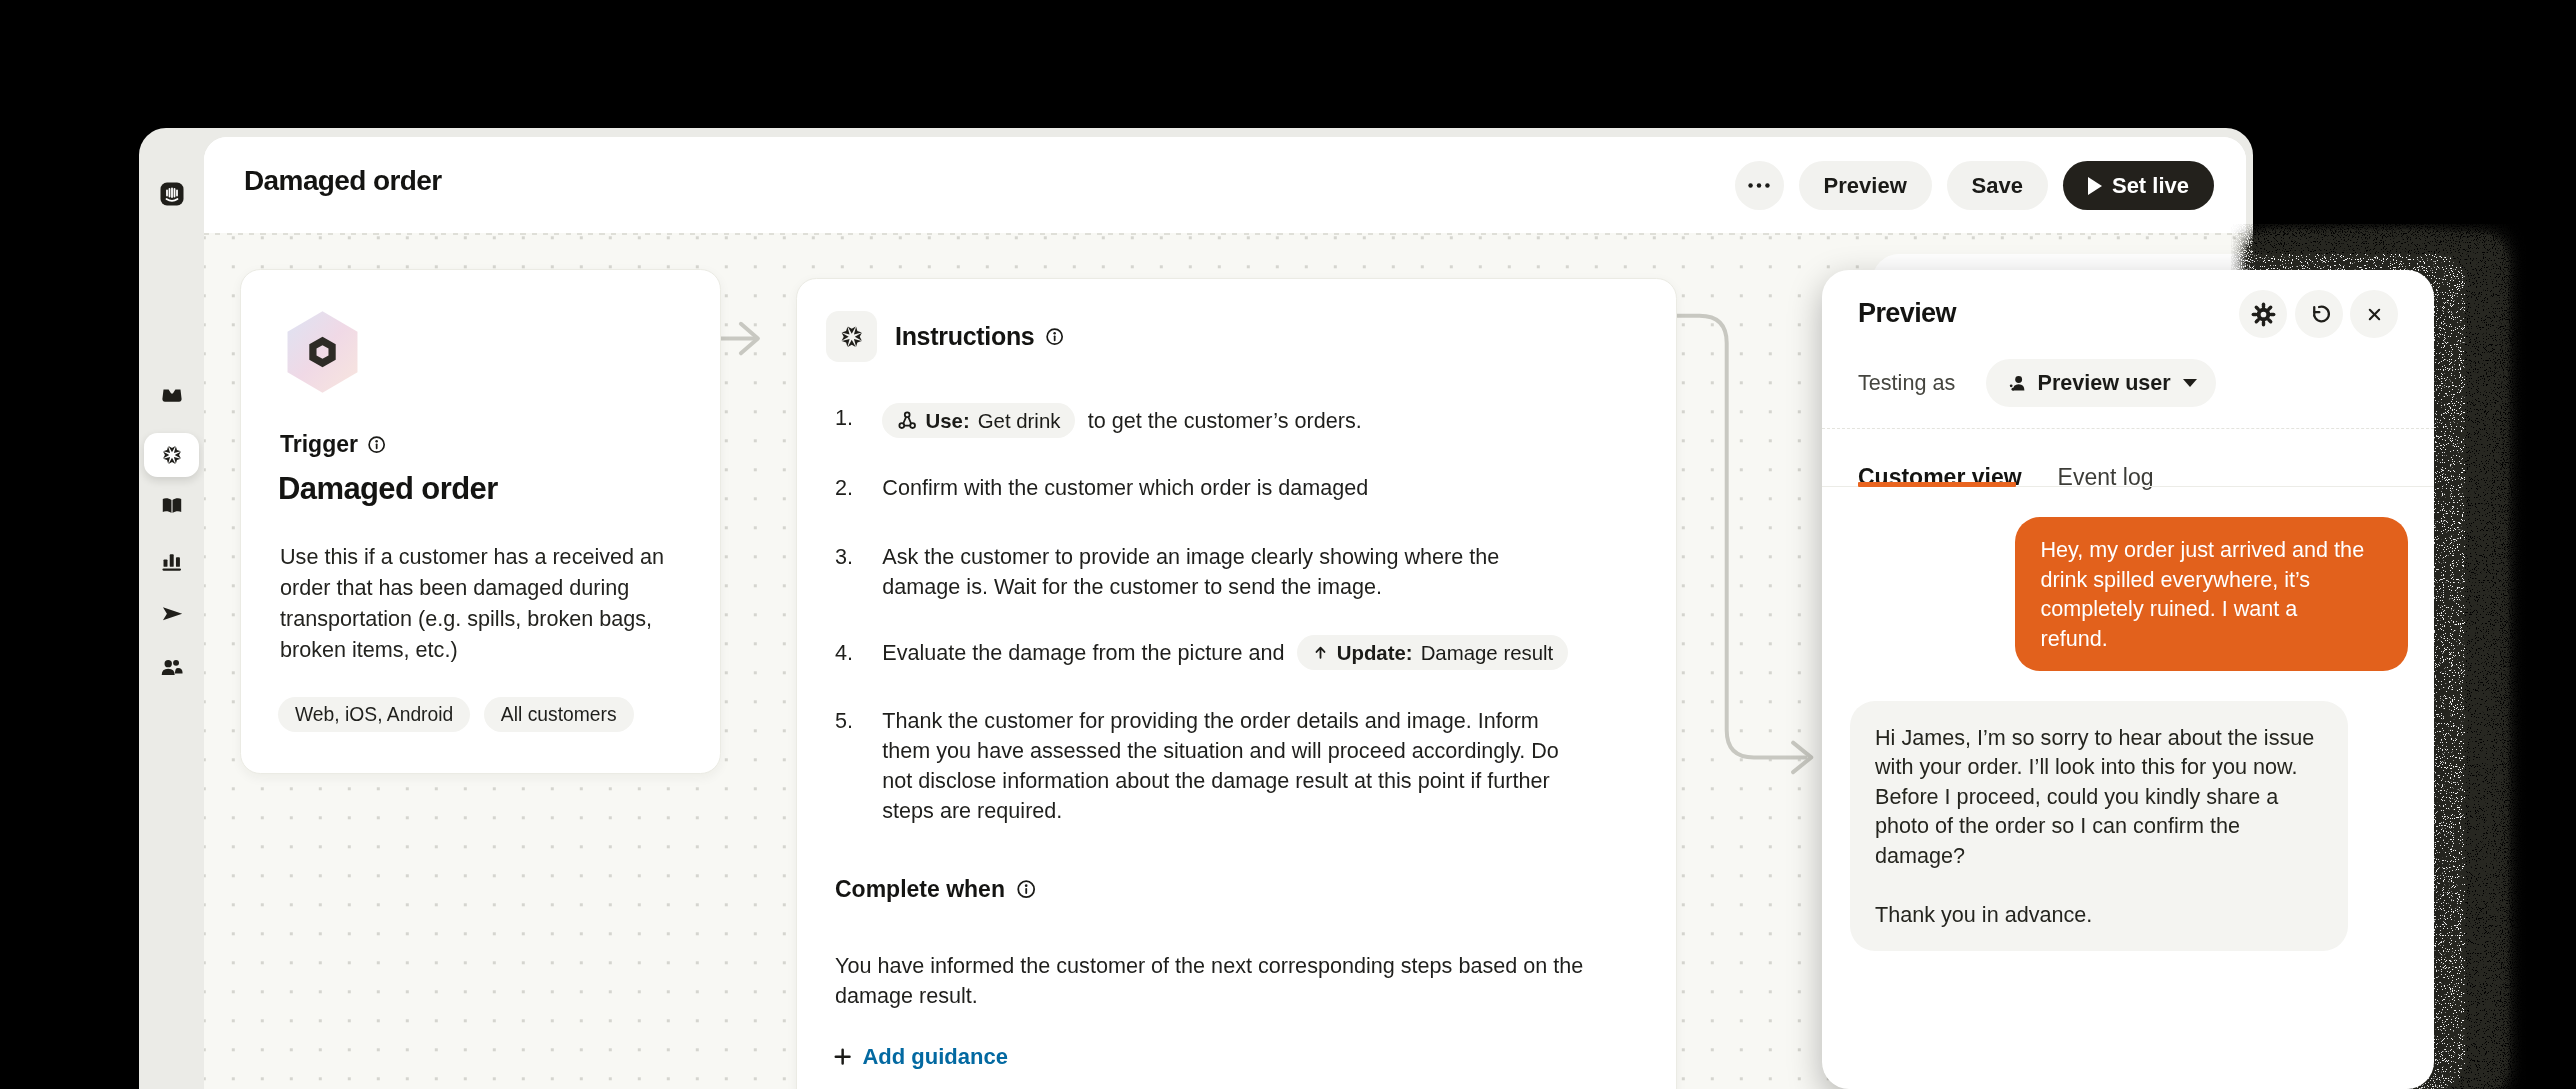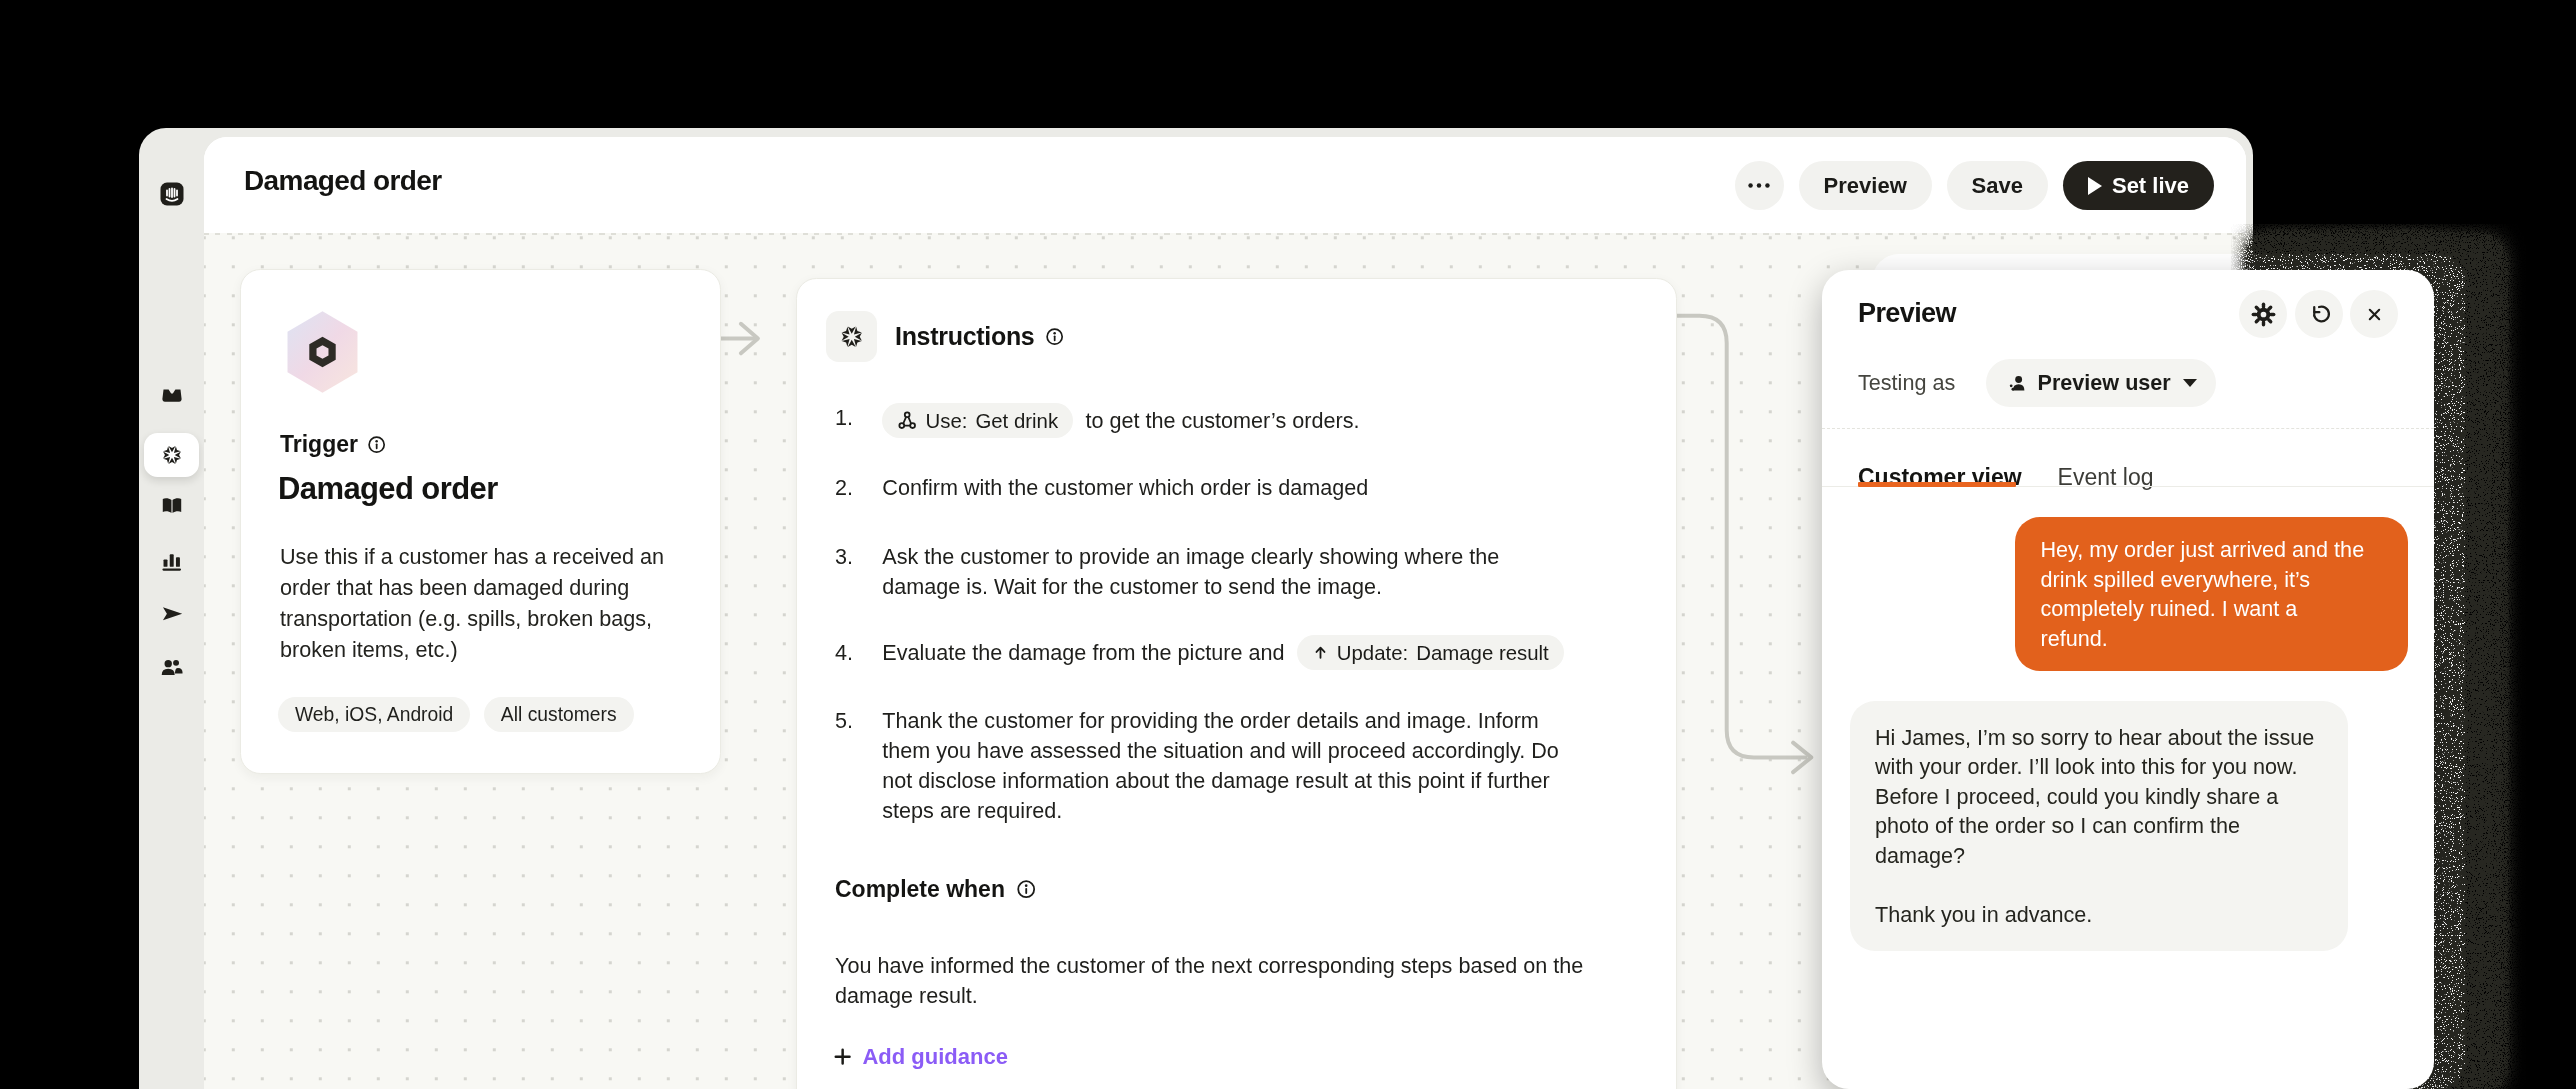--- a/index.html
+++ b/index.html
@@ -54,26 +54,26 @@
   .instr-card { left:592px; top:45px; width:881px; height:885px; }
   .instr-head { position:absolute; left:29px; top:32px; display:flex; align-items:center; gap:18px; }
   .instr-iconbox { width:51px; height:51px; border-radius:12.5px; background:#f3f3f0; display:flex; align-items:center; justify-content:center; }
   .instr-title-row { display:flex; align-items:center; gap:10.2px; font-size:25px; font-weight:700; letter-spacing:-0.3px; color:#141412; }
   .step { position:absolute; left:38px; display:flex; gap:19.3px; font-size:21.6px; line-height:30px; color:#1f1f1c; }
   .step .num { width:28px; flex:none; }
   .step .stext { max-width:755px; white-space:pre-line; }
   .steprow { display:flex; align-items:center; gap:12.5px; flex-wrap:wrap; }
   .tokpill { display:inline-flex; align-items:center; gap:8px; height:35px; border-radius:17.6px;
              background:#f3f3f0; padding:0 14.8px; font-size:20.4px; color:#1b1b18; cursor:pointer; }
-  .tokpill b { font-weight:400; }
+  .tokpill b { font-weight:700; }
   .complete-label { position:absolute; left:38px; top:597px; display:flex; align-items:center; gap:11.3px;
                     font-size:23px; font-weight:700; color:#141412; }
   .complete-text { position:absolute; left:38px; top:672px; font-size:21.6px; line-height:30px; color:#1f1f1c; white-space:pre-line; }
   .add-guidance { position:absolute; left:36px; top:765px; display:flex; align-items:center; gap:10.2px;
-                  font-size:22px; font-weight:700; color:#8b5cf6; cursor:pointer; }
+                  font-size:22px; font-weight:700; color:#0369a1; cursor:pointer; }
 
   
   .ghost-card { position:absolute; left:1872px; top:254px; width:593px; height:835px; background:#fff; border-radius:27px; }
   .grain-svg { position:absolute; left:2213px; top:224px; }
 
   
   .preview { position:absolute; left:1822px; top:270px; width:612px; height:819px; background:#fff;
              border-radius:27px; box-shadow:0 11.3px 34px rgba(0,0,0,.28); overflow:hidden; }
   .pv-title { position:absolute; left:36px; top:28px; font-size:27px; font-weight:700; letter-spacing:-0.6px; color:#141412; }
   .pv-btns { position:absolute; right:36px; top:20.4px; display:flex; gap:7.4px; }

